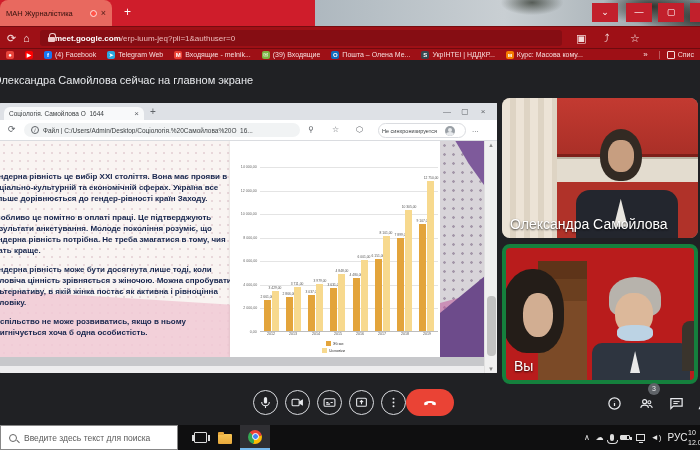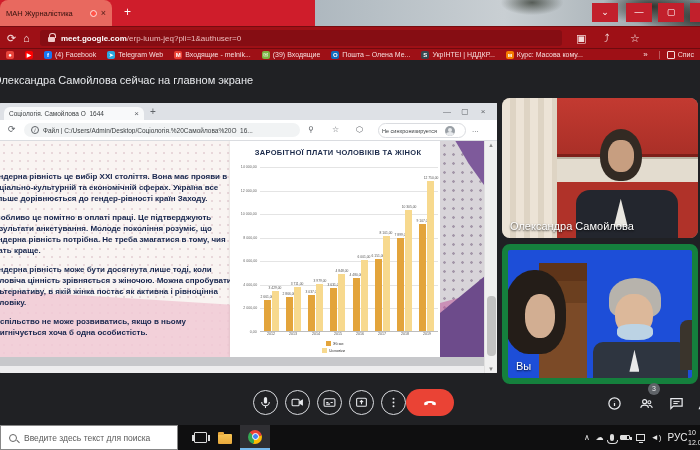--- a/index.html
+++ b/index.html
@@ -17,21 +17,21 @@
   }
   .fftab { position:absolute; left:0; top:0; width:112px; height:26px; background:#e8695f; border-radius:8px 8px 0 0;
     display:flex; align-items:center; gap:4px; padding:0 6px; }
   .fftab .t { font-size:7.5px; color:#33100c; white-space:nowrap; overflow:hidden; flex:1; }
   .recdot { width:7px; height:7px; border-radius:50%; background:#ff5449; border:1.5px solid #ffe1de; flex:none; }
   .fftab .x { font-size:9px; color:#55201a; flex:none; }
   .newtab { position:absolute; left:120px; top:5px; width:15px; height:15px; color:#fff; font-size:12px; line-height:14px; text-align:center; }
   .winctl { position:absolute; top:3px; width:26px; height:19px; background:#c2202c; color:#fff; font-size:9px; line-height:18px; text-align:center; }
   .navbar { position:absolute; left:0; top:26px; width:700px; height:22px; background:#9e1016; border-top:1px solid rgba(0,0,0,.25); }
   .navico { position:absolute; top:4px; color:#f4d9d9; font-size:11px; line-height:14px; }
-  .urlpill { position:absolute; left:40px; top:3px; width:522px; height:16px; background:#860d13; border-radius:3px; display:flex; align-items:center; padding:0 8px; gap:6px; }
+  .urlpill { position:absolute; left:40px; top:3px; width:522px; height:16px; background:#860d13; border-radius:3px; display:flex; align-items:center; padding:0 8px; gap:0; }
   .lock { width:7px; height:5px; background:#eec9c9; border-radius:1px; position:relative; flex:none; margin-top:2px;}
   .lock::before { content:""; position:absolute; top:-4px; left:1px; width:5px; height:4px; border:1px solid #eec9c9; border-bottom:none; border-radius:3px 3px 0 0; }
   .urltxt { font-size:8px; color:#fff; white-space:nowrap; overflow:hidden; }
   .urltxt .dom { font-weight:bold; color:#ffffff; }
   .urltxt .path { color:#eebdbd; }
   .bmbar { position:absolute; left:0; top:48px; width:700px; height:12px; background:#9e1016; border-top:1px solid rgba(0,0,0,.3);
     display:flex; align-items:center; padding:0 6px; gap:11px; overflow:hidden; }
   .bm { display:flex; align-items:center; gap:3px; flex:none; }
   .bm .fav { width:8px; height:8px; border-radius:2px; color:#fff; font-size:6px; line-height:8px; text-align:center; font-weight:bold; flex:none; }
   .bm .lbl { font-size:7px; color:#f6dcdc; white-space:nowrap; }
@@ -96,31 +96,31 @@
   .lrow .t { font-size:6px; color:#444; transform:scale(.65); transform-origin:left center; white-space:nowrap;}
 
   .winband1 { position:absolute; left:0; top:254px; width:484px; height:9px; background:#c7c8cb; }
   .winband2 { position:absolute; left:0; top:263px; width:484px; height:7px; background:#ededee; }
   .scrollbar { position:absolute; right:0; top:38px; width:13px; height:232px; background:#f0f0f0; border-left:1px solid #e0e0e0;}
   .scrollbar .ar { position:absolute; left:0; width:100%; text-align:center; font-size:6px; color:#8a8a8a; }
   .scrollbar .thumb { position:absolute; left:2px; width:9px; height:60px; top:155px; background:#c2c2c2; border-radius:4px;}
 
   
   .tile { position:absolute; left:502px; width:196px; height:140px; border-radius:8px; overflow:hidden; }
-  .tilename { position:absolute; left:8px; bottom:6px; font-size:11px; color:#fff; text-shadow:0 1px 2px rgba(0,0,0,.8); z-index:5;}
+  .tilename { position:absolute; left:8px; bottom:6px; font-size:14px; color:#fff; text-shadow:0 1px 2px rgba(0,0,0,.8); z-index:5;}
   .t1 { top:38px; background:#8d837a; }
   .t1 .curtain { position:absolute; left:0; top:0; width:30%; height:100%; background:repeating-linear-gradient(90deg,#ece3d6 0 8px,#ded4c4 8px 14px); }
   .t1 .cab-top { position:absolute; left:28%; top:0; width:72%; height:42%; background:linear-gradient(#c33a31,#a92f27); box-shadow:inset 0 -3px 0 #7e1f19;}
   .t1 .cab-mid { position:absolute; left:28%; top:42%; width:72%; height:18%; background:#e3dccf; box-shadow:inset 0 2px 0 #b9b1a1;}
   .t1 .cab-bot { position:absolute; left:28%; top:60%; width:72%; height:40%; background:#b03229;}
   .t1 .hair { position:absolute; left:50%; top:22%; width:42px; height:52px; background:#332a23; border-radius:50% 50% 45% 45%;}
   .t1 .face { position:absolute; left:54%; top:30%; width:26px; height:32px; background:#c79e80; border-radius:45%;}
   .t1 .body { position:absolute; left:38%; top:66%; width:52%; height:34%; background:#23262e; border-radius:14px 14px 0 0;}
   .t1 .shirt { position:absolute; left:57%; top:72%; width:14px; height:28px; background:#e9e6e0; clip-path:polygon(50% 0,100% 100%,0 100%);}
-  .t2 { top:184px; background:#1d4ed8; border:6px solid #15803d; }
+  .t2 { top:184px; background:#b91c1c; border:4px solid #15803d; }
   .t2 .shelf { position:absolute; left:17%; top:10%; width:26%; height:90%; background:#7b4a27; box-shadow:inset 0 18px 0 #5e3419, inset 0 40px 0 #6b3f1f;}
   .t2 .w-hair { position:absolute; left:-2%; top:16%; width:62px; height:84px; background:#241d18; border-radius:48% 48% 40% 40%;}
   .t2 .w-face { position:absolute; left:9%; top:34%; width:30px; height:44px; background:#d2ae92; border-radius:46%;}
   .t2 .m-hair { position:absolute; left:55%; top:22%; width:52px; height:40px; background:#b7b3ac; border-radius:50% 50% 30% 30%;}
   .t2 .m-face { position:absolute; left:58%; top:34%; width:38px; height:42px; background:#dcb89a; border-radius:46%;}
   .t2 .m-mask { position:absolute; left:59%; top:58%; width:36px; height:16px; background:#bcd3e4; border-radius:40%;}
   .t2 .m-body { position:absolute; left:46%; top:72%; width:52%; height:28%; background:#2e3540; border-radius:10px 10px 0 0;}
   .t2 .m-shirt { position:absolute; left:66%; top:78%; width:10px; height:22px; background:#e9e9e9; clip-path:polygon(50% 0,100% 100%,0 100%);}
   .t2 .p3 { position:absolute; right:-2%; top:55%; width:16px; height:50px; background:#3a342c; border-radius:8px 0 0 0;}
 
@@ -272,21 +272,20 @@
         <div class="dots"></div>
         <div class="pinkband"></div>
         <div class="slidetext">
             <p>Гендерна рівність це вибір XXI століття. Вона має прояви в соціально-культурній та економічній сферах. Україна все більше дорівнюється до гендер-рівності країн Заходу.</p>
             <p>Особливо це помітно в оплаті праці. Це підтверджують результати анкетування. Молоде покоління розуміє, що гендерна рівність потрібна. Не треба змагатися в тому, чия стать краще.</p>
             <p>Гендерна рівність може бути досягнута лише тоді, коли чоловіча цінність зрівняється з жіночою. Можна спробувати альтернативу, в якій жінка постає як активна і рівноцінна чоловіку.</p>
             <p>Суспільство не може розвиватись, якщо в ньому пригнічується хоча б одна особистість.</p>
           </div>
 
         <div class="chartcard">
-          <div class="ctitle">ЗАРОБІТНОЇ ПЛАТИ ЧОЛОВІКІВ ТА ЖІНОК</div>
           <div class="yaxis">
               <div class="ytick" style="top: -3px;">14 000,00</div>
               <div class="ytick" style="top: 20.5714px;">12 000,00</div>
               <div class="ytick" style="top: 44.1429px;">10 000,00</div>
               <div class="ytick" style="top: 67.7143px;">8 000,00</div>
               <div class="ytick" style="top: 91.2857px;">6 000,00</div>
               <div class="ytick" style="top: 114.857px;">4 000,00</div>
               <div class="ytick" style="top: 138.429px;">2 000,00</div>
               <div class="ytick" style="top: 162px;">0,00</div>
             </div>

